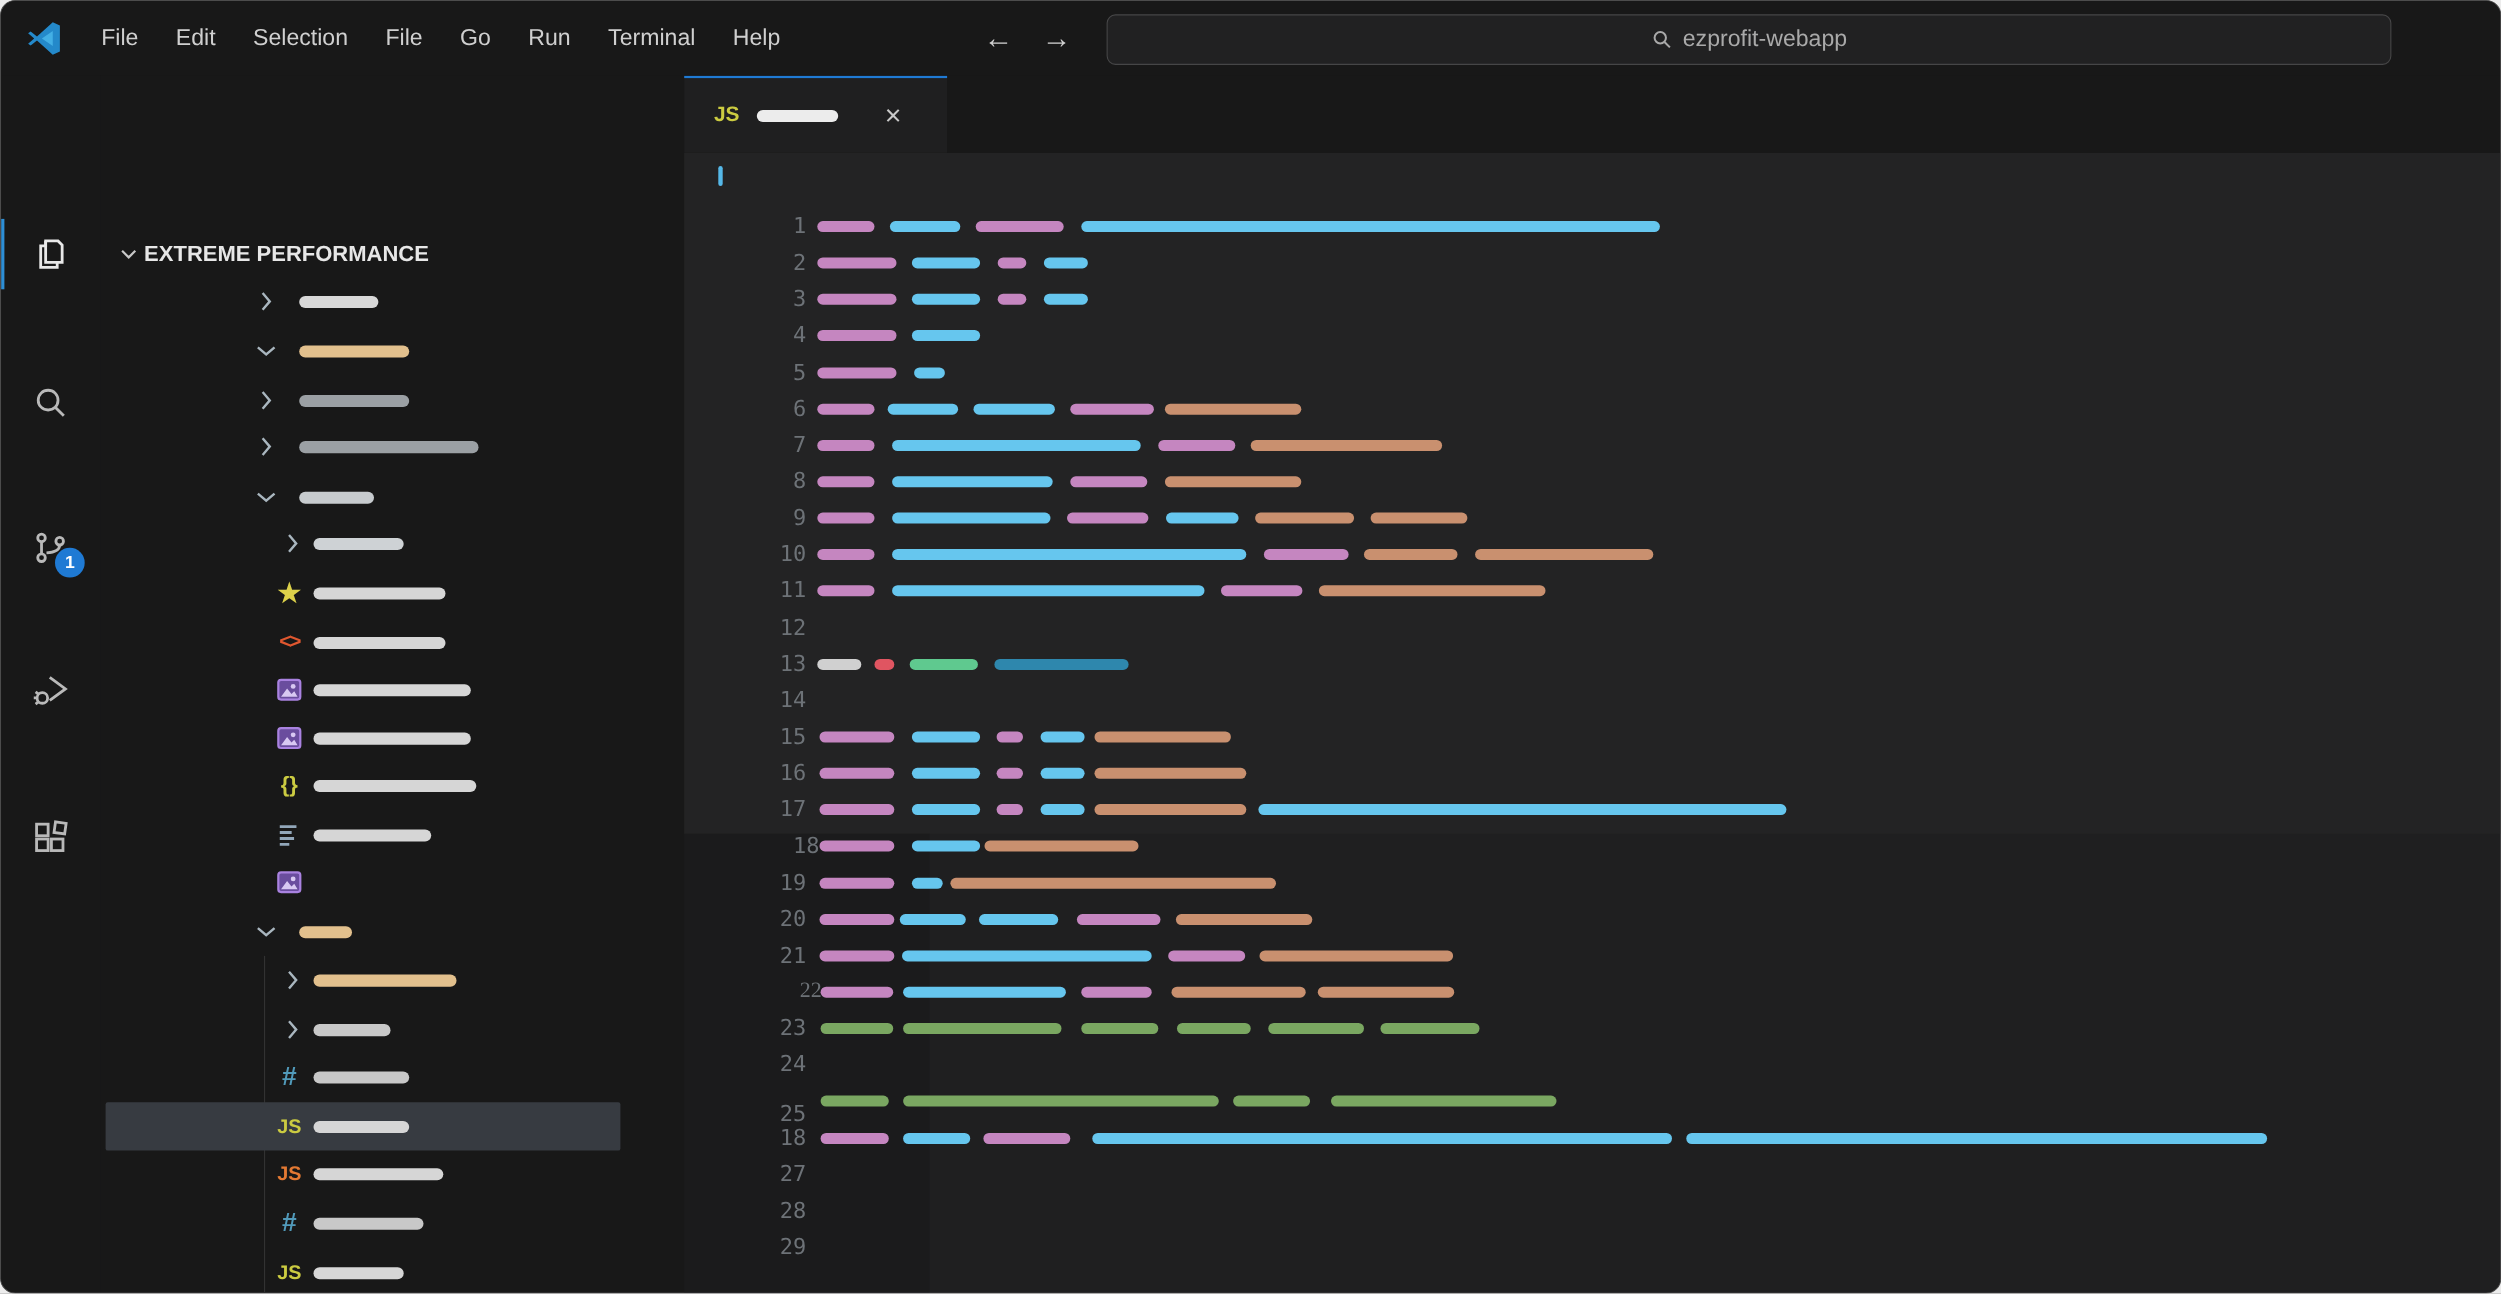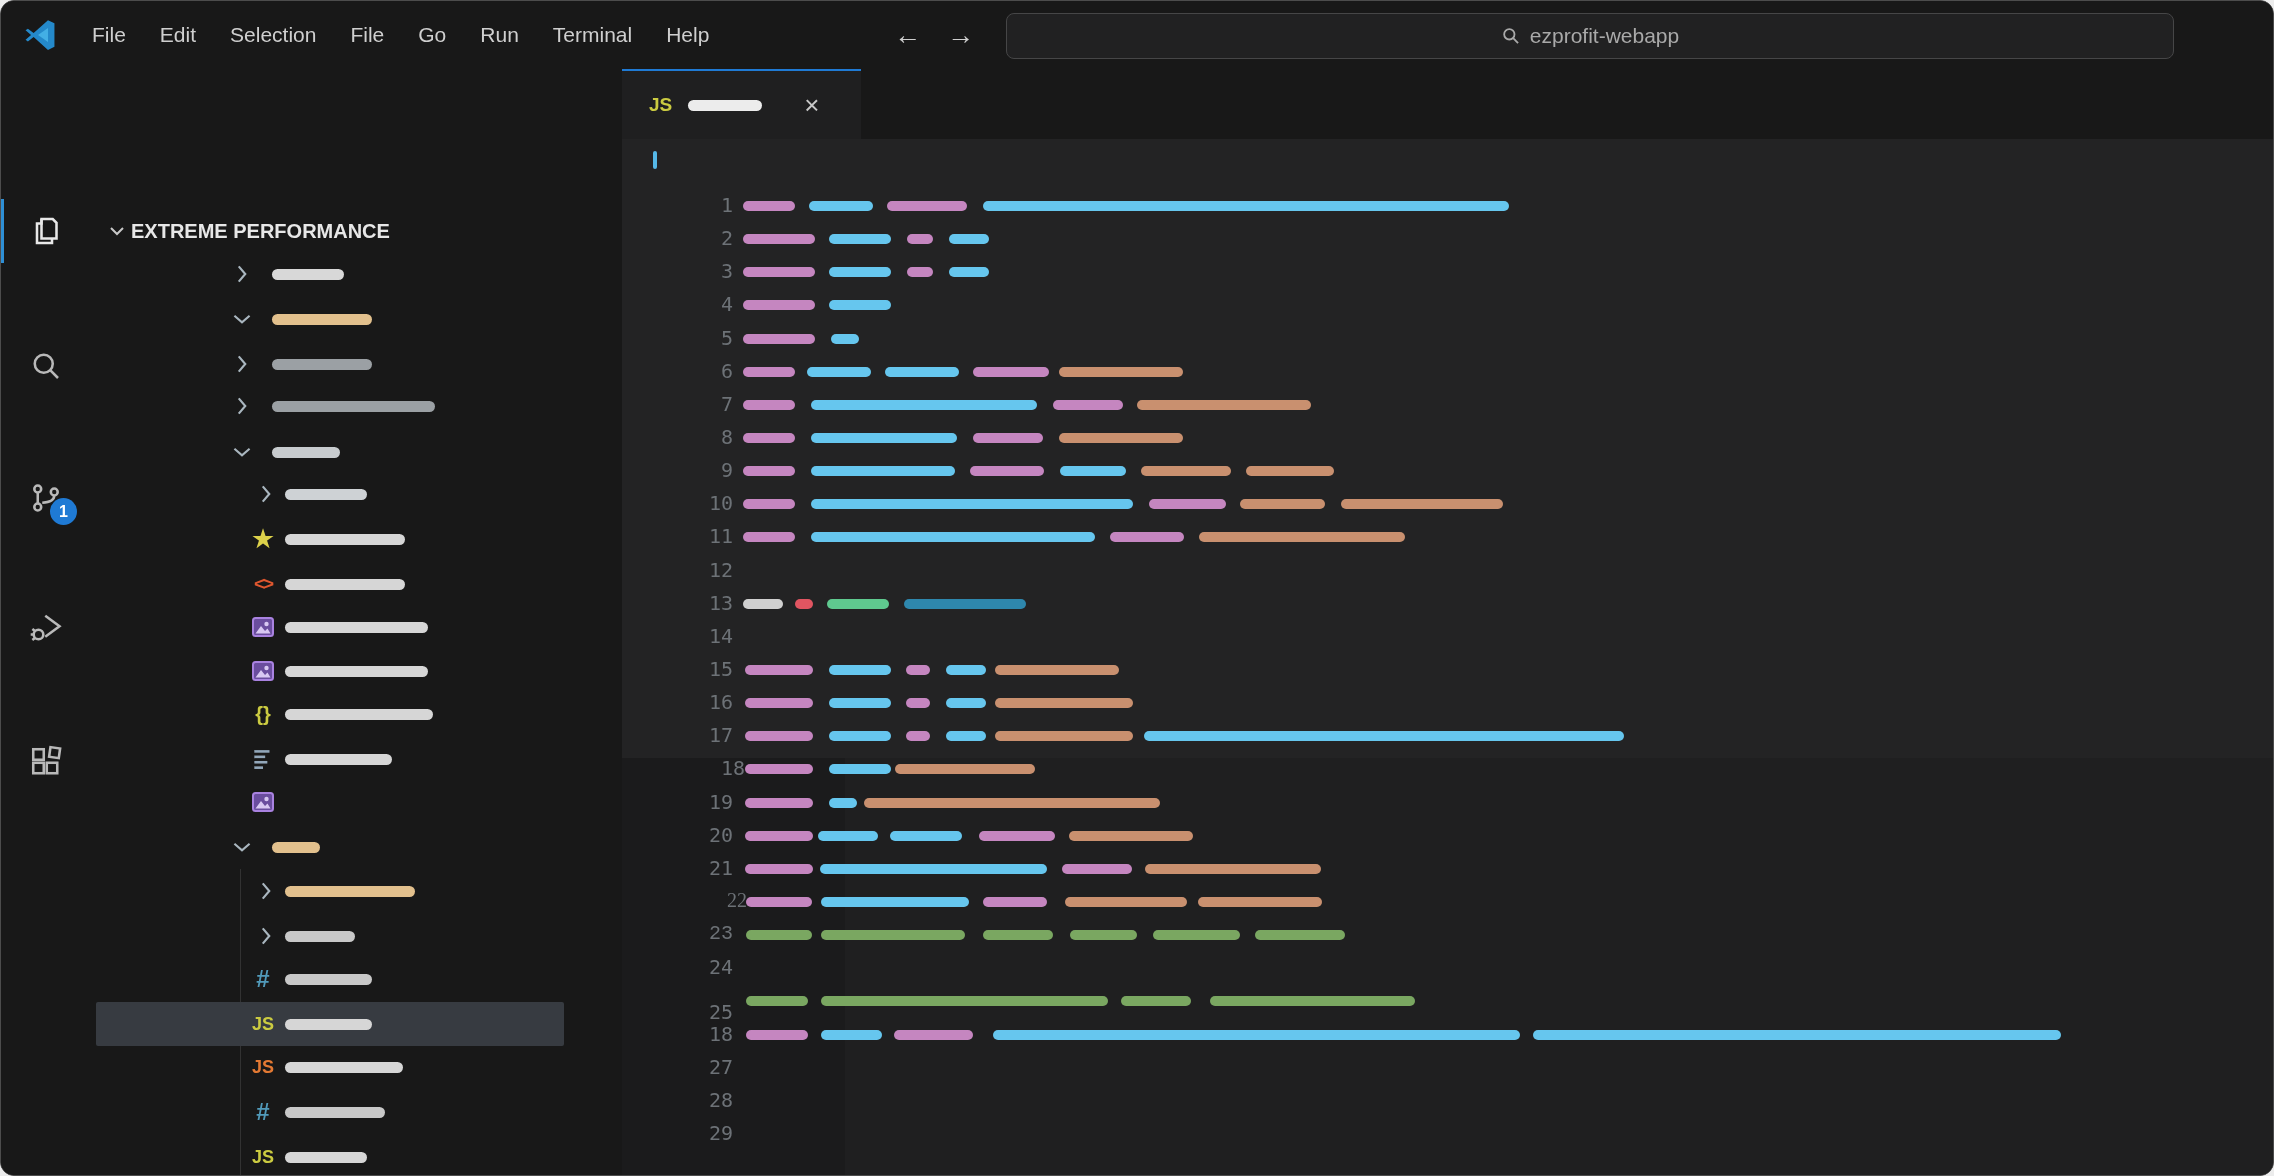--- a/index.html
+++ b/index.html
@@ -403,21 +403,21 @@
           <div class="code-bar" style="left: 123px; top: 724.8px; width: 68px; background: rgb(197, 134, 192);"></div>
           <div class="code-bar" style="left: 198px; top: 724.8px; width: 227px; background: rgb(102, 198, 238);"></div>
           <div class="code-bar" style="left: 440px; top: 724.8px; width: 70px; background: rgb(197, 134, 192);"></div>
           <div class="code-bar" style="left: 523px; top: 724.8px; width: 176px; background: rgb(201, 144, 111);"></div>
           <div class="gutter-num" style="left: 65px; top: 749.94px; font-family: Liberation Serif, serif;">22</div>
           <div class="code-bar" style="left: 124px; top: 757.94px; width: 66px; background: rgb(197, 134, 192);"></div>
           <div class="code-bar" style="left: 199px; top: 757.94px; width: 148px; background: rgb(102, 198, 238);"></div>
           <div class="code-bar" style="left: 361px; top: 757.94px; width: 64px; background: rgb(197, 134, 192);"></div>
           <div class="code-bar" style="left: 443px; top: 757.94px; width: 122px; background: rgb(201, 144, 111);"></div>
           <div class="code-bar" style="left: 576px; top: 757.94px; width: 124px; background: rgb(201, 144, 111);"></div>
-          <div class="gutter-num" style="left: 51px; top: 783.08px; font-family: Liberation Mono, monospace;">23</div>
+          <div class="gutter-num" style="left: 51px; top: 783.08px;">23</div>
           <div class="code-bar" style="left: 124px; top: 791.08px; width: 66px; background: rgb(122, 167, 97);"></div>
           <div class="code-bar" style="left: 199px; top: 791.08px; width: 144px; background: rgb(122, 167, 97);"></div>
           <div class="code-bar" style="left: 361px; top: 791.08px; width: 70px; background: rgb(122, 167, 97);"></div>
           <div class="code-bar" style="left: 448px; top: 791.08px; width: 67px; background: rgb(122, 167, 97);"></div>
           <div class="code-bar" style="left: 531px; top: 791.08px; width: 87px; background: rgb(122, 167, 97);"></div>
           <div class="code-bar" style="left: 633px; top: 791.08px; width: 90px; background: rgb(122, 167, 97);"></div>
           <div class="gutter-num" style="left: 51px; top: 816.22px;">24</div>
           <div class="gutter-num" style="left: 51px; top: 849.36px; margin-top: 12px;">25</div>
           <div class="code-bar" style="left: 124px; top: 857.36px; width: 62px; background: rgb(122, 167, 97);"></div>
           <div class="code-bar" style="left: 199px; top: 857.36px; width: 287px; background: rgb(122, 167, 97);"></div>

